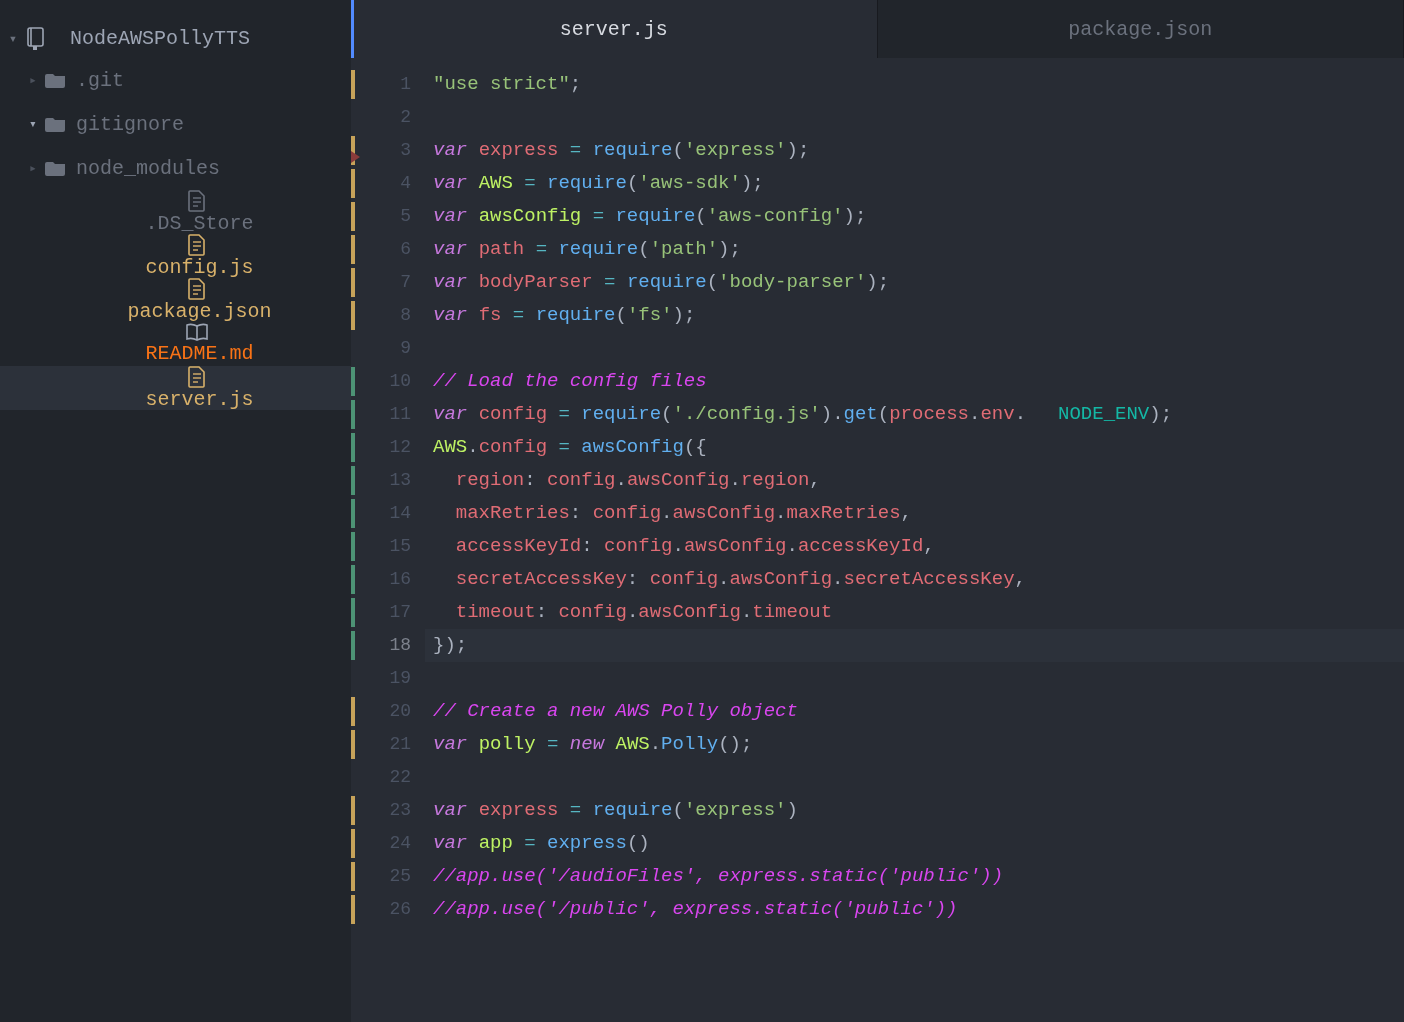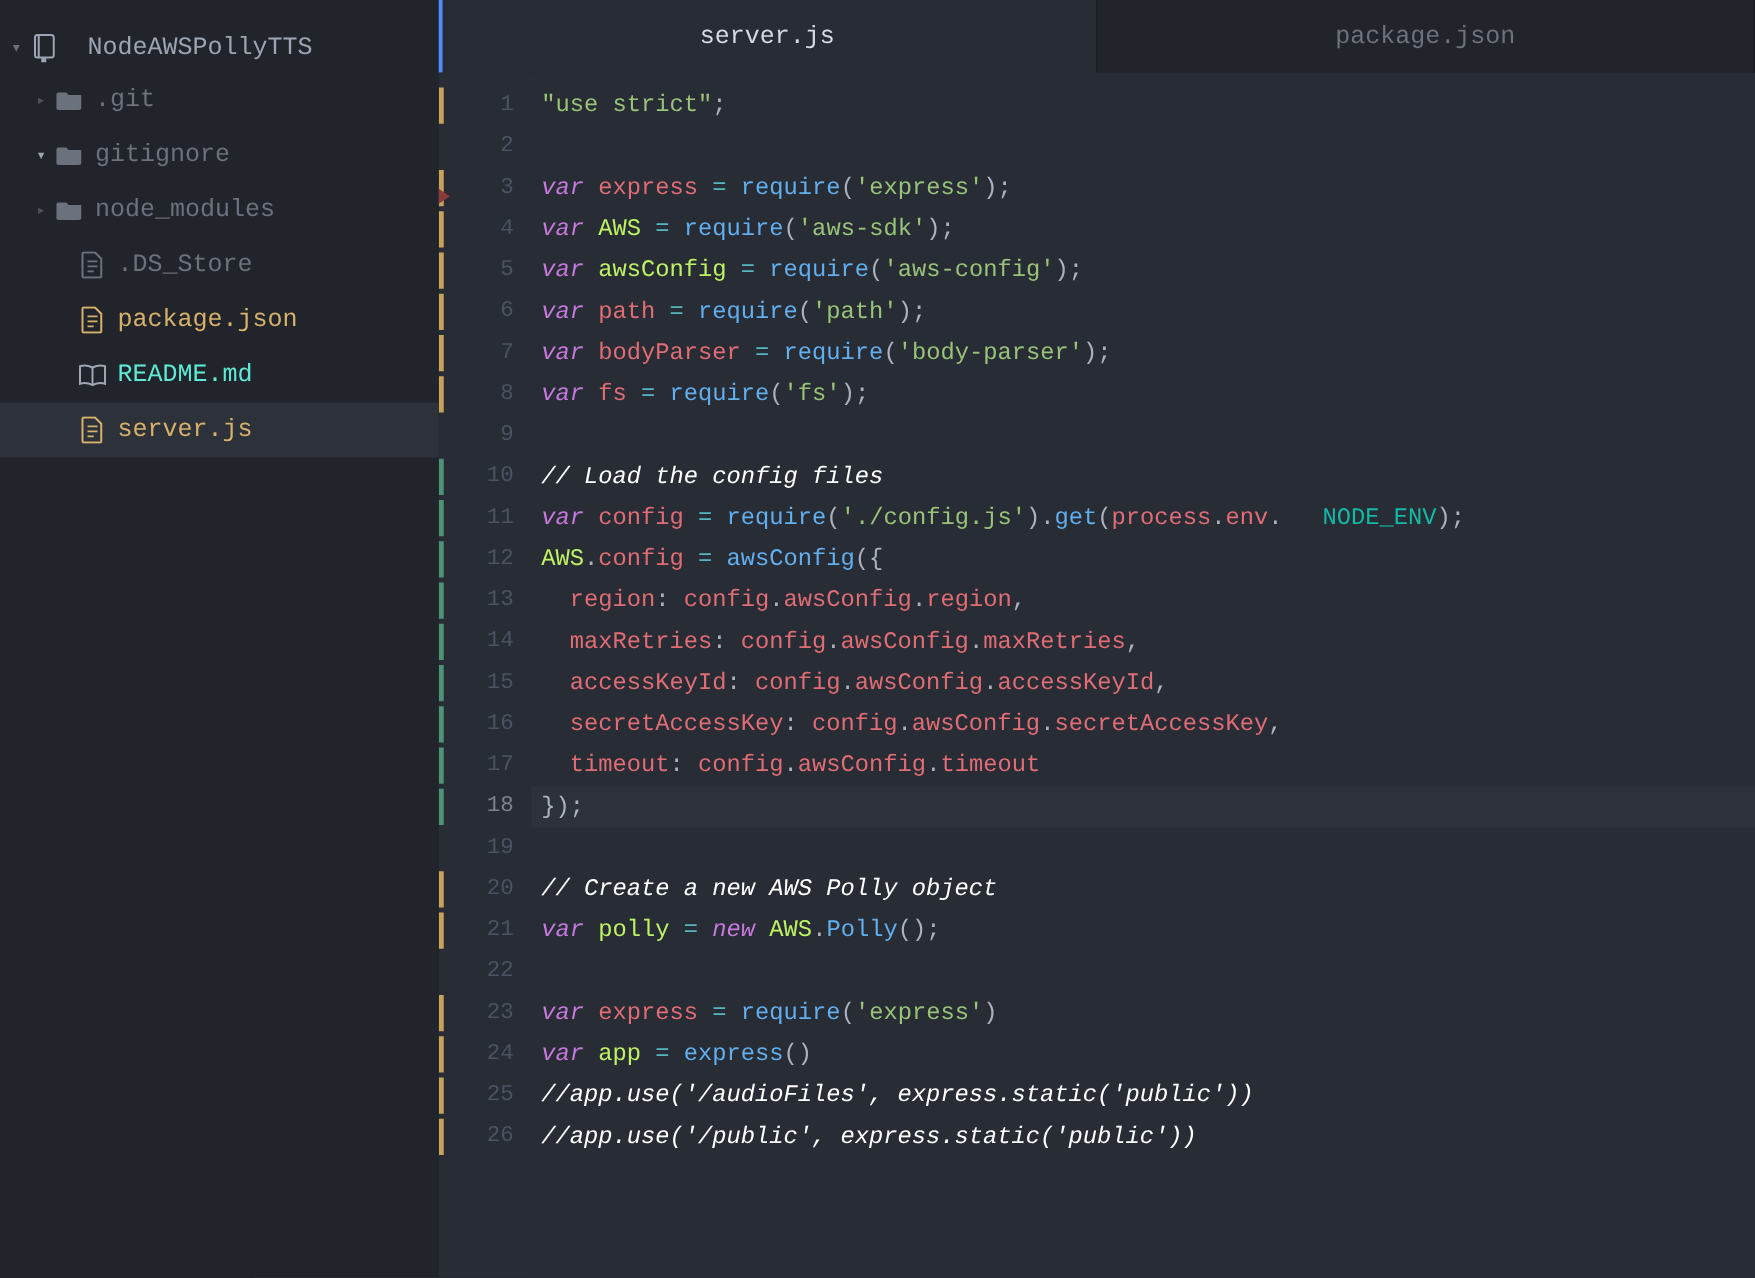--- a/index.html
+++ b/index.html
@@ -36,24 +36,24 @@
     height: 44px;
     padding-left: 24px;
     color: #6b717d;
     font-size: 20px;
     cursor: pointer;
   }
   .tree-item .chev { width: 18px; text-align:center; font-size: 13px; color:#4b515c;}
   .tree-item .chev.open { color:#9da5b4; }
   .tree-item .icon { width: 28px; display:flex; align-items:center; justify-content:center; }
   .tree-item .name { margin-left: 6px; white-space: nowrap; }
-  .tree-item.indent { padding-left: 42px; }
+  .tree-item.indent { padding-left: 42px; flex-direction: column; }
   .tree-item.modified { color: #d8b16a; }
   .tree-item.modified .icon svg * { stroke: #d8b16a; }
-  .tree-item.light { color: #5eead4; }
+  .tree-item.light { color: #f97316; }
   .tree-item.selected { background: #2c313a; }
 
   .editor {
     flex: 1;
     display: flex;
     flex-direction: column;
     min-width: 0;
   }
   .tab-bar {
     display: flex;
@@ -125,21 +125,21 @@
   .code .line { height:33px; }
   .code .line.hl { background:#2c313a; margin-left:-8px; padding-left:8px; }
   
   .kw  { color:#c678dd;font-style:italic; }   
   .fn  { color:#61afef; }   
   .str { color:#98c379; }   
   .nm1 { color:#bef264; }   
   .nm2 { color:#e06c75; }   
   .cst { color:#14b8a6;margin-left:32px; }   
   .pun { color:#abb2bf; }
-  .cmt { color:#ffffff; font-style: italic; }
+  .cmt { color:#d946ef; font-style: italic; }
   .op  { color:#56b6c2; }   
 
   .bookmark-arrow {
     position:absolute;
     left:351px;
     top: 151px;
     width:0;height:0;
     border-top:6px solid transparent;
     border-bottom:6px solid transparent;
     border-left:9px solid #8a3b3b;
@@ -197,20 +197,32 @@
         <span class="chev"></span>
         <span class="icon">
           <svg width="20" height="22" viewBox="0 0 20 22" fill="none">
             <path d="M3 1h9l5 5v14a1 1 0 0 1-1 1H3a1 1 0 0 1-1-1V2a1 1 0 0 1 1-1z" stroke="#6b717d" stroke-width="1.6"></path>
             <line x1="6" y1="8" x2="14" y2="8" stroke="#6b717d" stroke-width="1.4"></line>
             <line x1="6" y1="12" x2="14" y2="12" stroke="#6b717d" stroke-width="1.4"></line>
             <line x1="6" y1="16" x2="11" y2="16" stroke="#6b717d" stroke-width="1.4"></line>
           </svg>
         </span>
         <span class="name">.DS_Store</span>
+      </div>
+      <div class="tree-item indent modified">
+        <span class="chev"></span>
+        <span class="icon">
+          <svg width="20" height="22" viewBox="0 0 20 22" fill="none">
+            <path d="M3 1h9l5 5v14a1 1 0 0 1-1 1H3a1 1 0 0 1-1-1V2a1 1 0 0 1 1-1z" stroke="#d8b16a" stroke-width="1.6"></path>
+            <line x1="6" y1="8" x2="14" y2="8" stroke="#d8b16a" stroke-width="1.4"></line>
+            <line x1="6" y1="12" x2="14" y2="12" stroke="#d8b16a" stroke-width="1.4"></line>
+            <line x1="6" y1="16" x2="11" y2="16" stroke="#d8b16a" stroke-width="1.4"></line>
+          </svg>
+        </span>
+        <span class="name">config.js</span>
       </div>
       <div class="tree-item indent modified">
         <span class="chev"></span>
         <span class="icon">
           <svg width="20" height="22" viewBox="0 0 20 22" fill="none">
             <path d="M3 1h9l5 5v14a1 1 0 0 1-1 1H3a1 1 0 0 1-1-1V2a1 1 0 0 1 1-1z" stroke="#d8b16a" stroke-width="1.6"></path>
             <line x1="6" y1="8" x2="14" y2="8" stroke="#d8b16a" stroke-width="1.4"></line>
             <line x1="6" y1="12" x2="14" y2="12" stroke="#d8b16a" stroke-width="1.4"></line>
             <line x1="6" y1="16" x2="11" y2="16" stroke="#d8b16a" stroke-width="1.4"></line>
           </svg>

